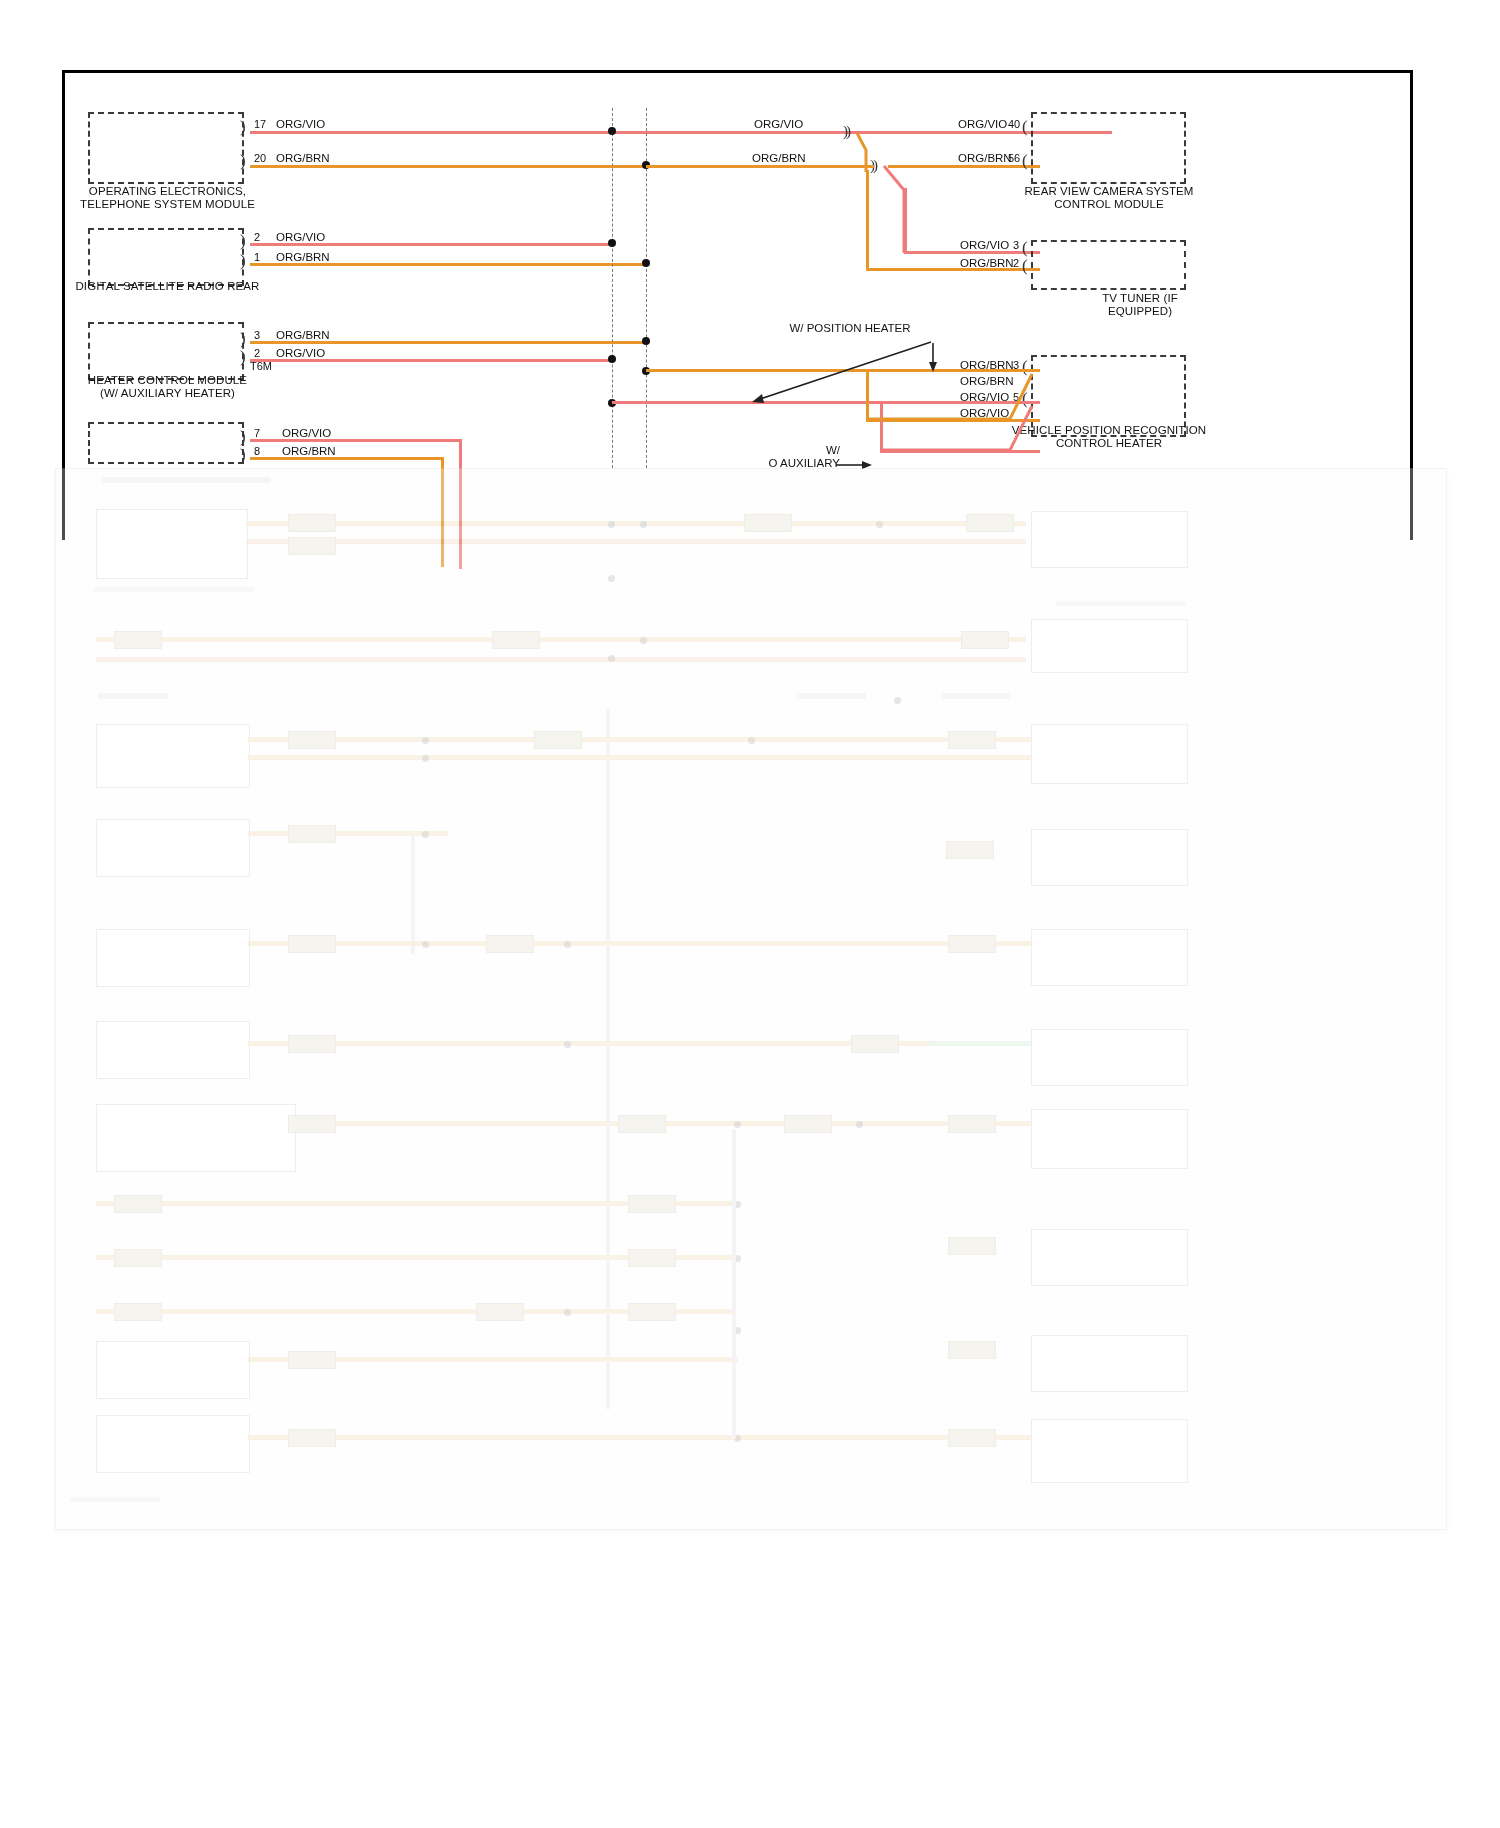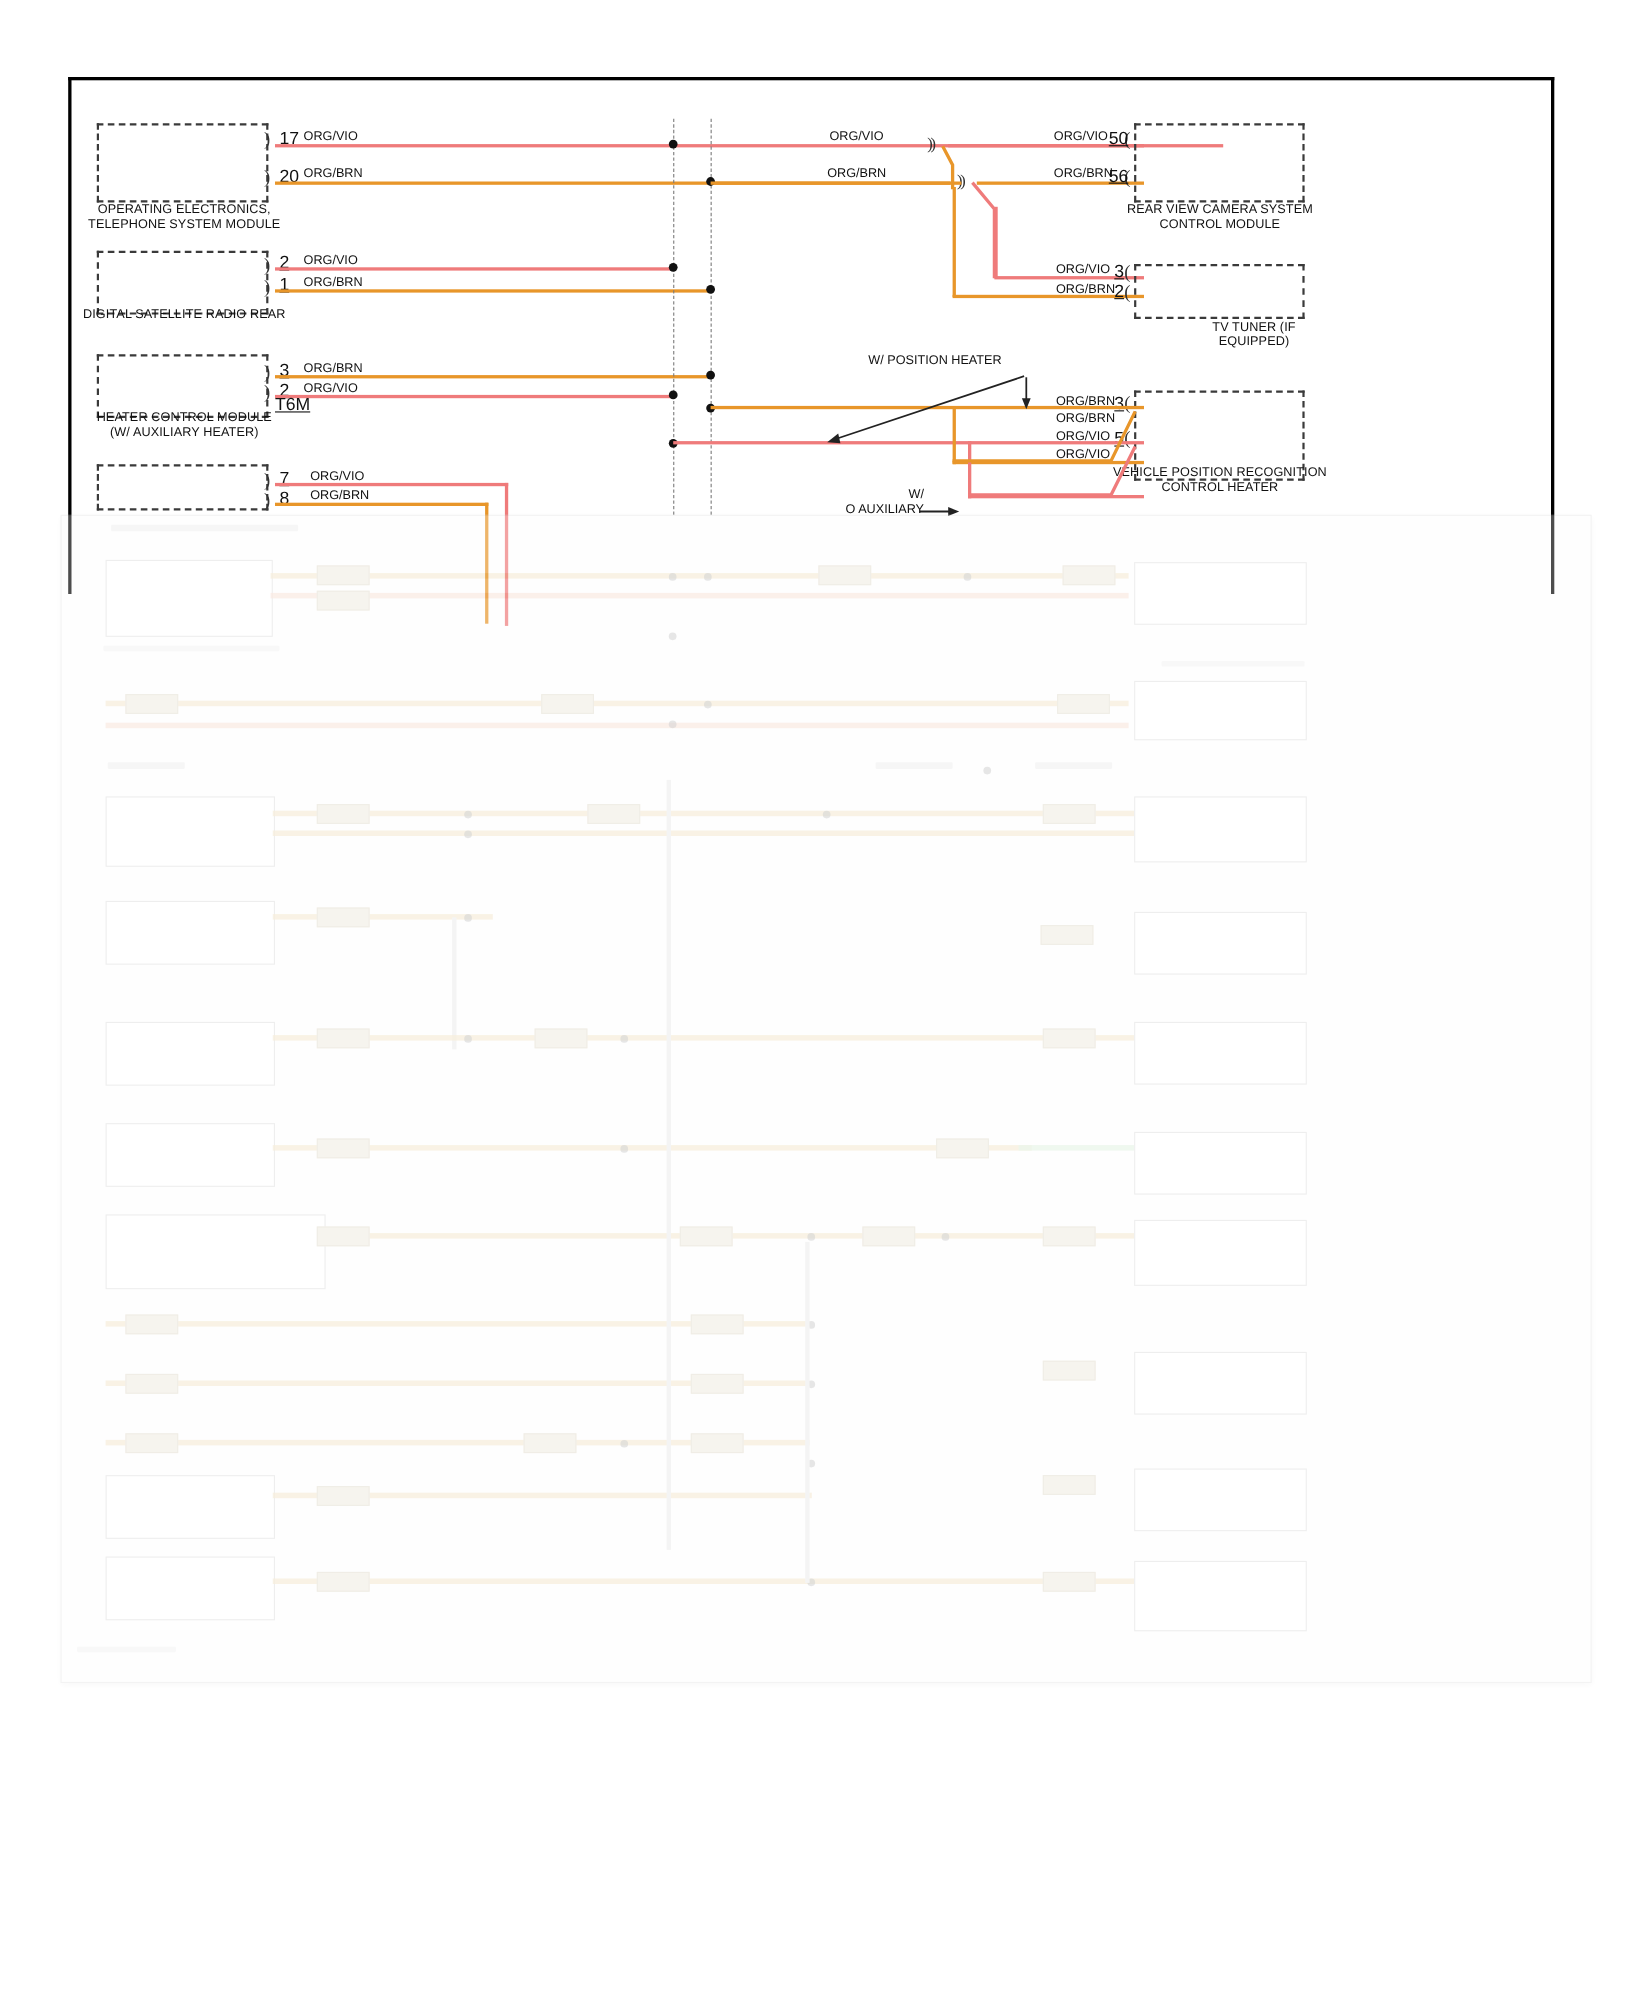--- a/index.html
+++ b/index.html
@@ -19,21 +19,21 @@
   .w{position:absolute;background:#e8803a;}
   .wh{height:3px;}
   .wv{width:3px;}
   .org{background:#e8962a;}
   .vio{background:#ef7b7b;}
 
   
   svg.overlay{position:absolute;left:0;top:0;width:1500px;height:1828px;pointer-events:none;}
 
   
-  .pin{position:absolute;font-size:16px;color:#111;text-decoration:underline;}
+  .pin{position:absolute;font-size:11px;color:#111;}
   .wlab{position:absolute;font-size:11.5px;color:#111;white-space:nowrap;}
   .note{position:absolute;font-size:11.5px;color:#111;white-space:pre-line;text-align:center;}
 
   
   .conn{position:absolute;font-size:17px;color:#333;line-height:1;font-family:"Liberation Serif",serif;}
   .splice{position:absolute;font-size:15px;color:#333;line-height:1;letter-spacing:-2px;
      font-family:"Liberation Serif",serif;}
 
   
   .busline{position:absolute;width:0;border-left:1.5px dashed #7a7a7a;}
@@ -136,21 +136,21 @@
   <div class="w wv org" style="left:866px;top:170px;height:100px;"></div>
   <div class="w wh org" style="left:866px;top:268px;width:174px;"></div>
   <div class="w wv vio" style="left:904px;top:188px;height:65px;"></div>
   <div class="w wh vio" style="left:904px;top:251px;width:136px;"></div>
 
   <div class="mod" style="left:1031px;top:112px;width:155px;height:72px;"></div>
   <div class="mod-cap" style="left:1000px;top:185px;width:218px;">REAR VIEW CAMERA SYSTEM
 CONTROL MODULE</div>
   <span class="conn" style="left:1022px;top:118px;">(</span>
   <span class="conn" style="left:1022px;top:152px;">(</span>
-  <div class="pin" style="left:1008px;top:118px;">50</div>
+  <div class="pin" style="left:1008px;top:118px;">40</div>
   <div class="wlab" style="left:958px;top:118px;">ORG/VIO</div>
   <div class="pin" style="left:1008px;top:152px;">56</div>
   <div class="wlab" style="left:958px;top:152px;">ORG/BRN</div>
 
   <div class="mod" style="left:1031px;top:240px;width:155px;height:50px;"></div>
   <div class="mod-cap" style="left:1060px;top:292px;width:160px;">TV TUNER (IF
 EQUIPPED)</div>
   <span class="conn" style="left:1022px;top:239px;">(</span>
   <span class="conn" style="left:1022px;top:257px;">(</span>
   <div class="pin" style="left:1013px;top:239px;">3</div>

